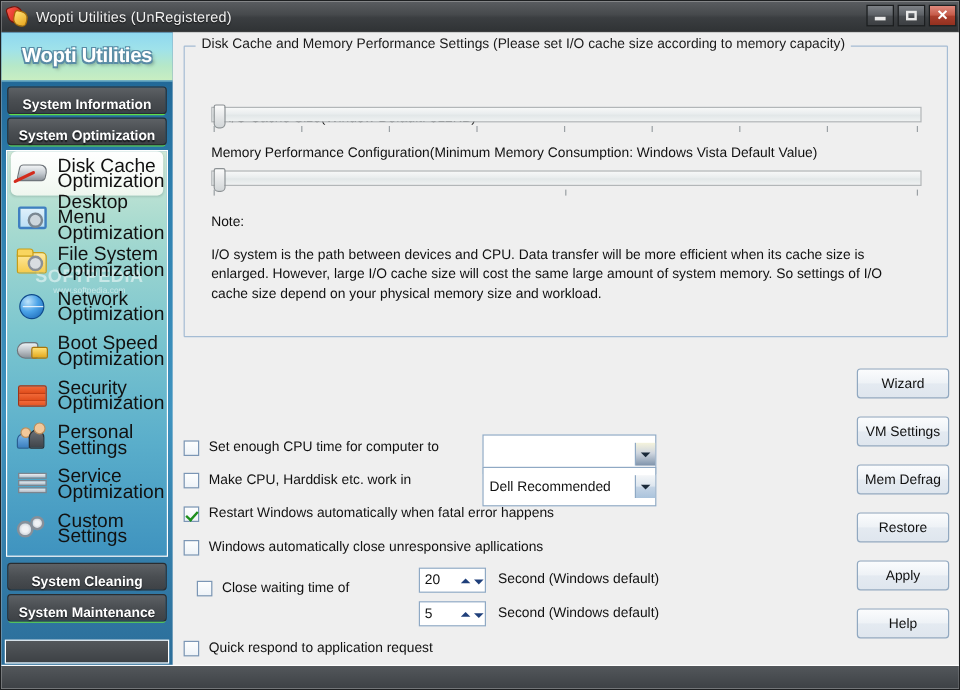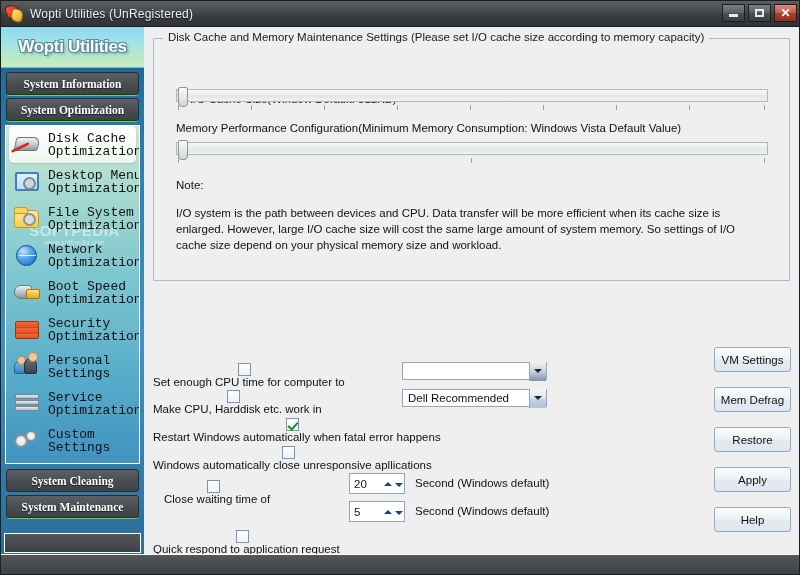--- a/index.html
+++ b/index.html
@@ -95,23 +95,22 @@
     text-shadow: 1px 1px 0 #5a8ca6, -1px -1px 0 #5a8ca6, 1px -1px 0 #5a8ca6, -1px 1px 0 #5a8ca6, 2px 2px 3px rgba(0,0,0,.35);
     letter-spacing: -.3px;
     white-space: nowrap;
   }
   .navbtn {
     height: 23px;
     margin: 3px 5px 0 5px;
     background: linear-gradient(to bottom, #5d6165 0%, #4a4e52 50%, #3e4246 100%);
     border: 1px solid #2a2d30;
     border-radius: 3px;
-    display: flex; align-items: center; justify-content: center;
+    display: flex; align-items: flex-end; justify-content: center;
     cursor: pointer;
-    font-family: Liberation Serif, serif;
   }
   .navbtn span {
     color: #fff; font-size: 11.5px; font-weight: bold;
     text-shadow: 0 1px 1px #15171a;
     white-space: nowrap;
   }
   .navbtn.top { margin-top: 4px; }
   .navbtn.accent-under { box-shadow: 0 2px 0 -1px #5fdc4a; }
 
   .navlist {
@@ -143,23 +142,22 @@
     border-radius: 5px;
     margin: 0 3px;
     padding-left: 2px;
     box-shadow: 0 1px 2px rgba(0,0,0,.12);
   }
   .ni-icon {
     width: 32px; height: 30px; flex: 0 0 auto;
     position: relative; margin-right: 5px;
   }
   .ni-label {
-    font-size: 13px; color: #111; line-height: 13px;
+    font-size: 16px; color: #111; line-height: 13px;
     white-space: pre-line;
-    font-family: Liberation Mono, monospace;
   }
 
   
   .ico-disk { position:absolute; left:4px; top:7px; width:24px; height:14px;
     background: linear-gradient(to bottom, #f2f4f6 0%, #c3c9cf 55%, #8e959c 100%);
     border: 1px solid #6f757b; border-radius: 3px 7px 3px 3px; transform: skewX(-12deg); }
   .ico-disk:after { content:""; position:absolute; left:-4px; top:8px; width:18px; height:3px;
     background:#d32b1c; transform: rotate(-28deg); border-radius:2px; }
 
   .ico-desk { position:absolute; left:4px; top:5px; width:24px; height:19px;
@@ -264,42 +262,42 @@
     position: absolute;
     font-size: 11.5px; color: #111;
     line-height: 16px;
     width: 592px;
   }
 
   
   .cbrow {
     position: absolute; left: 9px;
     height: 20px;
-    display: flex; align-items: center; flex-direction: column;
+    display: flex; align-items: center;
   }
   .cbox {
     width: 13px; height: 13px;
     border: 1px solid #7b96b5;
     background: linear-gradient(to bottom, #fdfefe 0%, #eef3f8 100%);
     margin-right: 8px; flex: 0 0 auto;
     position: relative; cursor: pointer;
   }
   .cbox.checked:after {
     content: "";
     position: absolute; left: 3px; top: 1px;
     width: 4px; height: 8px;
     border: solid #1d8f1d;
     border-width: 0 2px 2px 0;
     transform: rotate(42deg);
   }
   .cblabel { font-size: 11.5px; color: #111; white-space: nowrap; }
 
   .combo {
     position: absolute;
-    height: 18px;
+    height: 33px;
     background: #ffffff;
     border: 1px solid #8fa9c4;
     display: flex; align-items: center;
     cursor: pointer;
   }
   .combo .val {
     flex: 1; padding-left: 5px;
     font-size: 11.5px; color: #111;
     white-space: nowrap; overflow: hidden;
   }
@@ -501,21 +499,21 @@
     <div class="navbtn accent-under">
       <span>System Maintenance</span>
     </div>
 
     <div class="sidebar-status"></div>
   </div>
 
   <div class="main">
 
     <div class="groupbox">
-      <div class="gb-title">Disk Cache and Memory Maintenance Settings (Please set I/O cache size according to memory capacity)</div>
+      <div class="gb-title">Disk Cache and Memory Performance Settings (Please set I/O cache size according to memory capacity)</div>
 
       <div class="gb-sublabel" style="left:36px; top:30px;margin-top:24px;">I/O Cache Size(Window Default: 512KB)</div>
       <div class="slider" style="left:22px; top:50px; width:592px;">
         <div class="track"></div>
         <div class="thumb"></div>
         <div class="ticks">
           <i style="left:2px"></i>
             <i style="left:75px"></i>
             <i style="left:148px"></i>
             <i style="left:221px"></i>
@@ -594,20 +592,21 @@
         <div class="caret-dn-s"></div>
       </div>
     </div>
     <div class="unit-label" style="left:271px; top:478px;">Second (Windows default)</div>
 
     <div class="cbrow" style="top:503px;text-align:right;">
       <div class="cbox"></div>
       <div class="cblabel">Quick respond to application request</div>
     </div>
 
+    <div class="rbtn" style="top:280px;">Wizard</div>
     <div class="rbtn" style="top:320px;">VM Settings</div>
     <div class="rbtn" style="top:360px;">Mem Defrag</div>
     <div class="rbtn" style="top:400px;">Restore</div>
     <div class="rbtn" style="top:440px;">Apply</div>
     <div class="rbtn" style="top:480px;">Help</div>
   </div>
 
   <div class="statusbar"></div>
 </div>
 

